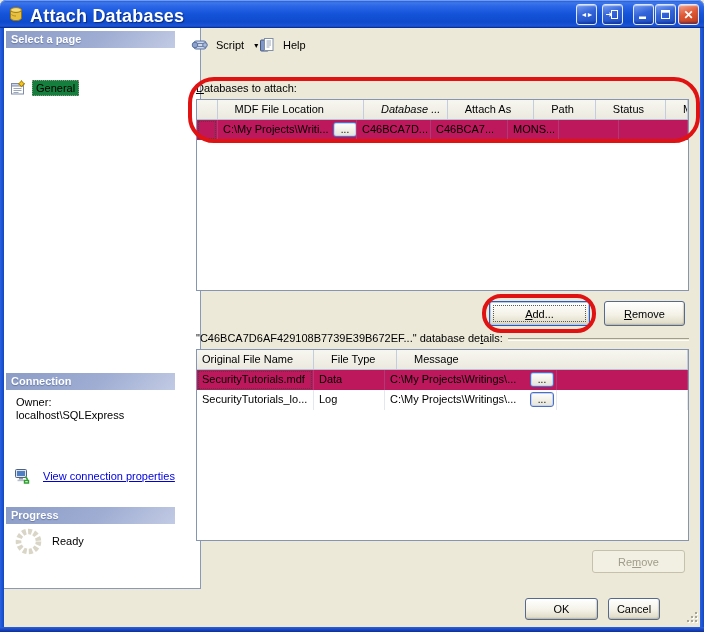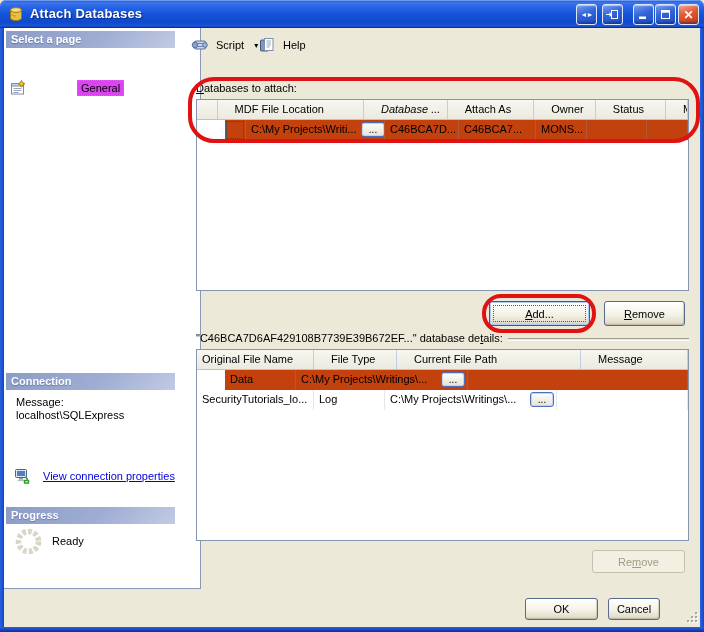--- a/index.html
+++ b/index.html
@@ -15,21 +15,21 @@
     background:linear-gradient(180deg,#1e4fd0 0%,#3d77ea 10%,#2b66e6 22%,#1454da 50%,#0f4acb 78%,#1b53d6 92%,#0c3cab 100%);
     border-radius:6px 6px 0 0;
     box-shadow:inset 0 1px 0 #6f9bf2, inset 0 -1px 0 #0a2f96;
   }
   .frame{position:absolute;background:linear-gradient(90deg,#2a62e0,#0f47c4);}
   .frame.left{left:0;top:28px;width:4px;height:599px;}
   .frame.right{left:700px;top:28px;width:4px;height:599px;}
   .frame.bottom{left:0;top:627px;width:704px;height:5px;background:linear-gradient(180deg,#2a62e0,#0c2e9c);}
   .app-icon{position:absolute;left:8px;top:6px;}
   .title-text{
-    position:absolute;left:30px;top:6px;font-size:13px;font-weight:bold;color:#fff;
+    position:absolute;left:30px;top:6px;font-size:18px;font-weight:bold;color:#fff;
     text-shadow:1px 1px 1px #0a2a80;letter-spacing:.2px;
   }
   .winbtn{
     position:absolute;top:4px;width:21px;height:21px;border-radius:3px;
     border:1px solid #dfe8fb;display:flex;align-items:center;justify-content:center;
     background:linear-gradient(160deg,#7aa0f2 0%,#3365da 45%,#1c4cc0 100%);
     box-shadow:inset 0 1px 1px rgba(255,255,255,.55), inset 0 -2px 2px rgba(6,28,112,.45);
     color:#fff;padding:0;cursor:default;
   }
   .winbtn.close{background:linear-gradient(160deg,#f2a694 0%,#e05a36 45%,#c13a16 100%);font-weight:bold;font-size:12px;}
@@ -39,21 +39,21 @@
     position:absolute;left:4px;top:28px;width:197px;height:561px;background:#fff;
     border-right:1px solid #8a99b8;border-bottom:1px solid #8a99b8;padding-left:20px;
   }
   .section-header{
     position:absolute;left:2px;width:169px;height:17px;line-height:17px;
     padding-left:5px;font-weight:bold;color:#fff;
     background:linear-gradient(135deg,#8b9cc6 0%,#9fadd3 55%,#c2cbe4 100%);
     text-shadow:0 1px 1px rgba(40,60,110,.4);
   }
   .page-item{position:absolute;left:6px;top:51px;display:flex;align-items:center;gap:6px;height:17px;cursor:default;}
-  .page-item .lbl{padding:1px 3px;background:#d946ef;border:1px dotted #9a988c;margin-left:45px;}
+  .page-item .lbl{padding:1px 3px;background:#15803d;border:1px dotted #9a988c;}
   .conn-text{position:absolute;left:12px;line-height:13px;}
   .link-row{position:absolute;left:10px;top:468px;display:flex;align-items:center;gap:12px;cursor:pointer;}
   .link-row .lnk{color:#0000dd;text-decoration:underline;}
   .ready-row{position:absolute;left:12px;top:527px;}
   .ready-lbl{position:absolute;left:52px;top:535px;}
   
   .toolbar-btn{
     position:absolute;top:33px;height:24px;display:flex;align-items:center;gap:8px;
     padding:0 6px;background:transparent;border:1px solid transparent;border-radius:2px;cursor:default;
   }
@@ -63,21 +63,21 @@
   .u{text-decoration:underline;}
   .details-row{position:absolute;left:196px;top:332px;width:493px;display:flex;align-items:center;}
   .etch{flex:1;height:3px;margin-left:5px;margin-top:2px;border-top:1px solid #a19d8c;border-bottom:1px solid #fdfcf6;}
   
   .grid{position:absolute;width:493px;height:192px;background:#fff;border:1px solid #8595b2;}
   .g-head{display:flex;height:20px;background:linear-gradient(180deg,#f7f6f0,#eceadf);border-bottom:1px solid #b8c1d6;gap:12px;}
   .g-head .cell{border-right:1px solid #c4cde0;font-size:11px;}
   .cell{padding:3px 4px 0 5px;white-space:nowrap;overflow:hidden;position:relative;}
   .g-row{display:flex;height:20px;}
   .g-row .cell{border-right:1px solid rgba(140,158,196,.25);}
-  .g-row.sel{background:#c2410c;margin-left:28px;}
+  .g-row.sel{background:#be185d;}
   .focus-cell{position:absolute;inset:1px;border:1px dotted #444;}
   .browse-btn{
     position:absolute;right:2px;top:2px;width:24px;height:15px;line-height:9px;
     border:1px solid #4e6fc0;border-radius:3px;background:linear-gradient(180deg,#fefefe,#e7e4d5);
     box-shadow:inset 0 0 0 1px #c3d3f0;font-size:10px;text-align:center;padding:0;cursor:default;
   }
   
   .btn{
     position:absolute;height:25px;border:1px solid #57698c;border-radius:3px;
     background:linear-gradient(180deg,#ffffff 0%,#f4f2e7 55%,#e3dfcd 88%,#d4cfbc 100%);
@@ -145,21 +145,21 @@
       <svg width="16" height="16" viewBox="0 0 16 16">
         <rect x="1.5" y="3.5" width="12" height="10.5" fill="#fff" stroke="#7e8ca6"></rect>
         <rect x="1.5" y="3.5" width="12" height="2.5" fill="#c9d4e8" stroke="#7e8ca6"></rect>
         <path d="M3.5 8.5 h8 M3.5 10.5 h8 M3.5 12.5 h5" stroke="#9aa6ba"></path>
         <path d="M11.5 0.5 l1.2 2.1 2.1 1.2 -2.1 1.2 -1.2 2.1 -1.2 -2.1 -2.1 -1.2 2.1 -1.2 z" fill="#f5c518" stroke="#a87e00"></path>
       </svg>
       <span class="lbl">General</span>
     </div>
 
     <div class="section-header" style="top:345px;">Connection</div>
-    <div class="conn-text" style="top:368px;">Message:</div>
+    <div class="conn-text" style="top:368px;">Owner:</div>
     <div class="conn-text" style="top:381px;">localhost\SQLExpress</div>
 
     <div class="link-row" style="top:440px;">
       <svg width="17" height="16" viewBox="0 0 17 16">
         <rect x="1.5" y="1.5" width="11" height="8" rx="1" fill="#dfe6f0" stroke="#50617f"></rect>
         <rect x="3" y="3" width="8" height="5" fill="#4f7ec2"></rect>
         <rect x="5" y="10" width="4" height="1.6" fill="#8d99ad"></rect>
         <rect x="3.5" y="11.6" width="7" height="1.6" fill="#b8c0cd"></rect>
         <path d="M11 9 q3 1 2 4 M10.5 12.5 h4 v2.5 h-4 z" fill="none" stroke="#2e9e2e" stroke-width="1.4"></path>
       </svg>
@@ -197,21 +197,21 @@
   <div class="field-label" style="left:196px;top:82px;">
     <span class="u">D</span><span>atabases to attach:</span>
   </div>
 
   <div class="grid" style="left:196px;top:99px;">
     <div class="g-head">
       <div class="cell" style="width:21px;"></div>
       <div class="cell" style="width:139px;">MDF File Location</div>
       <div class="cell" style="width:74px;font-style:italic;">Database ...</div>
       <div class="cell" style="width:77px;">Attach As</div>
-      <div class="cell" style="width:51px;">Owner</div>
+      <div class="cell" style="width:51px;">Path</div>
       <div class="cell" style="width:60px;">Status</div>
       <div class="cell" style="flex:1;">Message</div>
     </div>
     <div class="g-row sel">
       <div class="cell" style="width:21px;">
           <span class="focus-cell"></span>
         </div>
       <div class="cell" style="width:139px;">
         <span>C:\My Projects\Writi...</span>
         <button class="browse-btn" style="right:-1px;">...</button>
@@ -233,24 +233,27 @@
 
   <div class="details-row">
     <span><span>"C46BCA7D6AF429108B7739E39B672EF..." database de</span><span class="u">t</span><span>ails:</span></span>
     <span class="etch"></span>
   </div>
 
   <div class="grid" style="left:196px;top:349px;">
     <div class="g-head">
       <div class="cell" style="width:117px;">Original File Name</div>
       <div class="cell" style="width:71px;">File Type</div>
-      <div class="cell" style="width:172px;">Current File Path</div>
       <div class="cell" style="flex:1;">Message</div>
     </div>
     <div class="g-row sel">
+      <div class="cell" style="width:117px;">
+        <span class="focus-cell"></span>
+        <span>SecurityTutorials.mdf</span>
+      </div>
       <div class="cell" style="width:71px;">Data</div>
       <div class="cell" style="width:172px;">
         <span>C:\My Projects\Writings\...</span>
         <button class="browse-btn">...</button>
       </div>
       <div class="cell" style="flex:1;"></div>
     </div>
     <div class="g-row">
       <div class="cell" style="width:117px;">SecurityTutorials_lo...</div>
       <div class="cell" style="width:71px;">Log</div>

